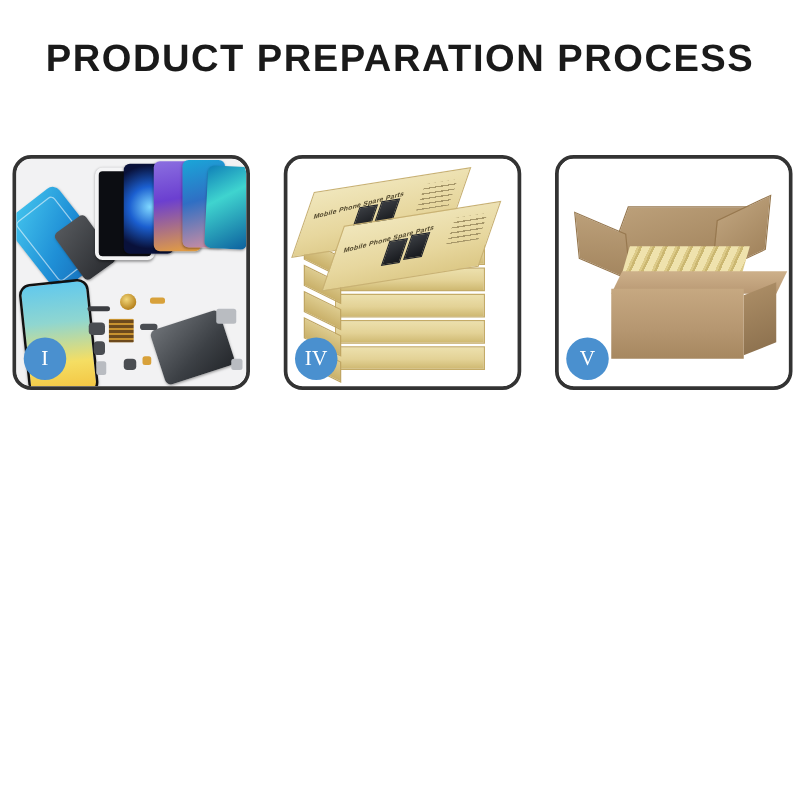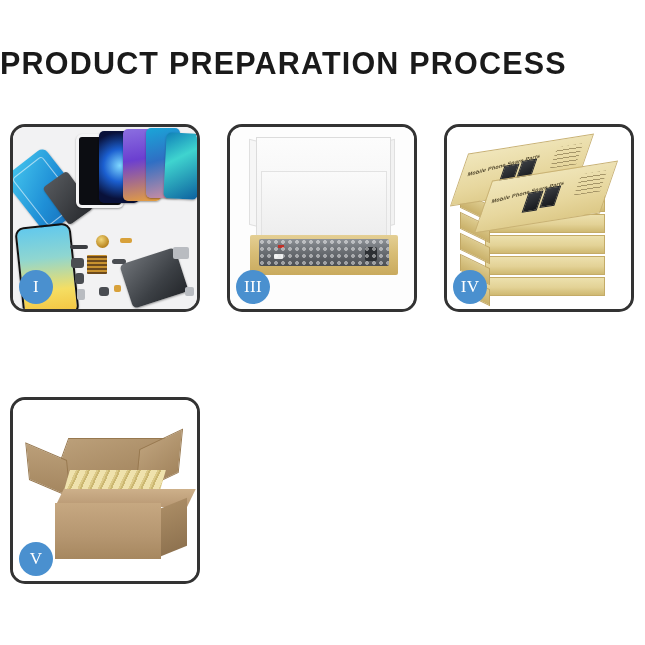--- a/index.html
+++ b/index.html
@@ -11,22 +11,23 @@
     width: 645px;
     height: 645px;
     font-family: "Liberation Sans", sans-serif;
     overflow: hidden;
     position: relative;
   }
 
   
   .header {
     position: absolute;
-    top: 16px; left: 0;
+    top: 0; left: 0;
     width: 640px;
+    text-align: center;
   }
   .title {
     margin: 0;
     padding-top: 31px;
     font-size: 30.5px;
     letter-spacing: 1.2px;
     font-weight: 700;
     color: #1a1a1a;
     line-height: 1.08;
     white-space: nowrap;
@@ -396,37 +397,20 @@
       <div class="chip pale" style="left:64px; top:162px; width:8px; height:11px;"></div>
       <div class="chip flex" style="left:86px; top:160px; width:10px; height:9px;"></div>
       <div class="chip" style="left:101px; top:158px; width:7px; height:7px;"></div>
       <div class="chip pale" style="left:172px; top:160px; width:9px; height:9px;"></div>
       <div class="chip pale" style="left:160px; top:120px; width:16px; height:12px;"></div>
     </div>
     <div class="badge">I</div>
   </div>
 
 
-  <div class="panel">
-    <div class="panel-stage">
-      <div class="p3-bg"></div>
-      <div class="lid-flap-l"></div>
-      <div class="lid-flap-r"></div>
-      <div class="lid-back"></div>
-      <div class="foam"></div>
-      <div class="box-tray">
-        <div class="tray-inner">
-          <div class="tray-dot-red"></div>
-          <div class="tray-dot-w"></div>
-          <div class="tray-conn"></div>
-        </div>
-      </div>
-    </div>
-    <div class="badge">III</div>
-  </div>
 
   <div class="panel">
     <div class="panel-stage">
       <div class="p4-bg"></div>
 
       <div class="kbox" style="left:38px; top:150px;">
           <div class="side"></div>
         </div>
       <div class="kbox" style="left:38px; top:129px;">
           <div class="side"></div>

